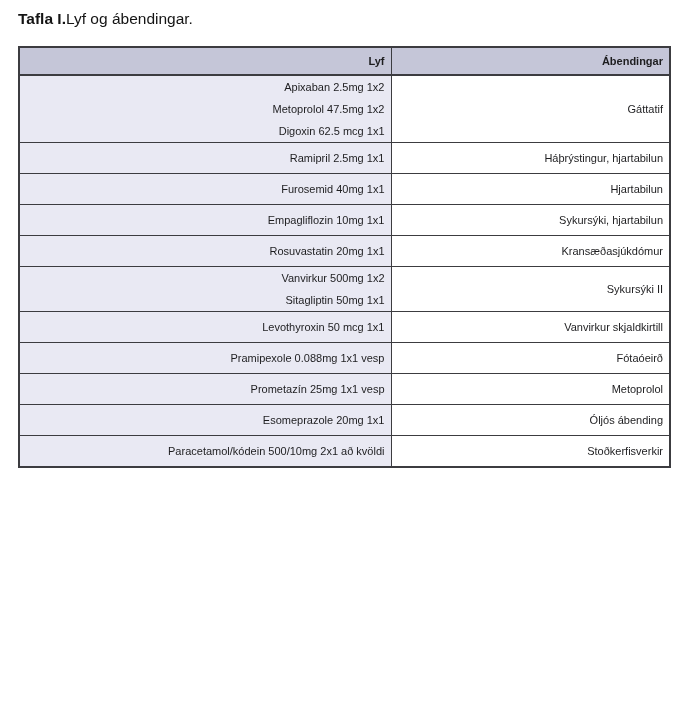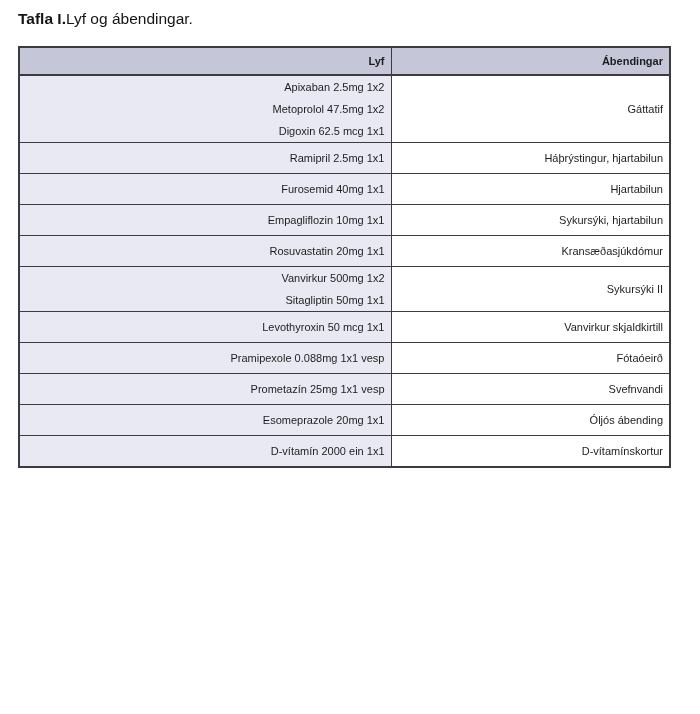--- a/index.html
+++ b/index.html
@@ -113,26 +113,26 @@
       <tr>
         <td class="lyf-cell">Levothyroxin 50 mcg 1x1</td>
         <td class="abending-cell">Vanvirkur skjaldkirtill</td>
       </tr>
       <tr>
         <td class="lyf-cell">Pramipexole 0.088mg 1x1 vesp</td>
         <td class="abending-cell">Fótaóeirð</td>
       </tr>
       <tr>
         <td class="lyf-cell">Prometazín 25mg 1x1 vesp</td>
-        <td class="abending-cell">Svefnvandi</td>
+        <td class="abending-cell">Metoprolol</td>
       </tr>
       <tr>
         <td class="lyf-cell">Esomeprazole 20mg 1x1</td>
         <td class="abending-cell">Óljós ábending</td>
       </tr>
       <tr>
-        <td class="lyf-cell">D-vítamín 2000 ein 1x1</td>
-        <td class="abending-cell">D-vítamínskortur</td>
+        <td class="lyf-cell">Paracetamol/kódein 500/10mg 2x1 að kvöldi</td>
+        <td class="abending-cell">Stoðkerfisverkir</td>
       </tr>
     </tbody>
   </table>
 
 </div>
 
 </body></html>

